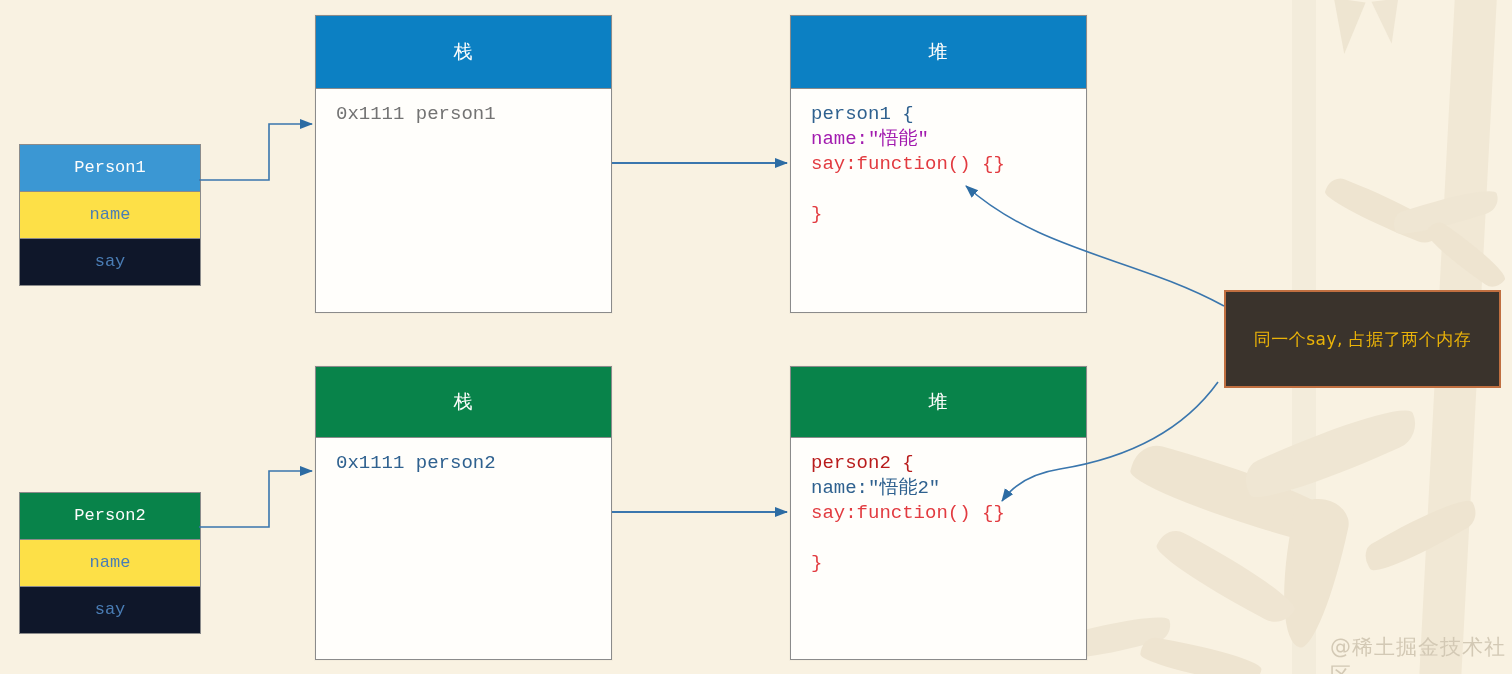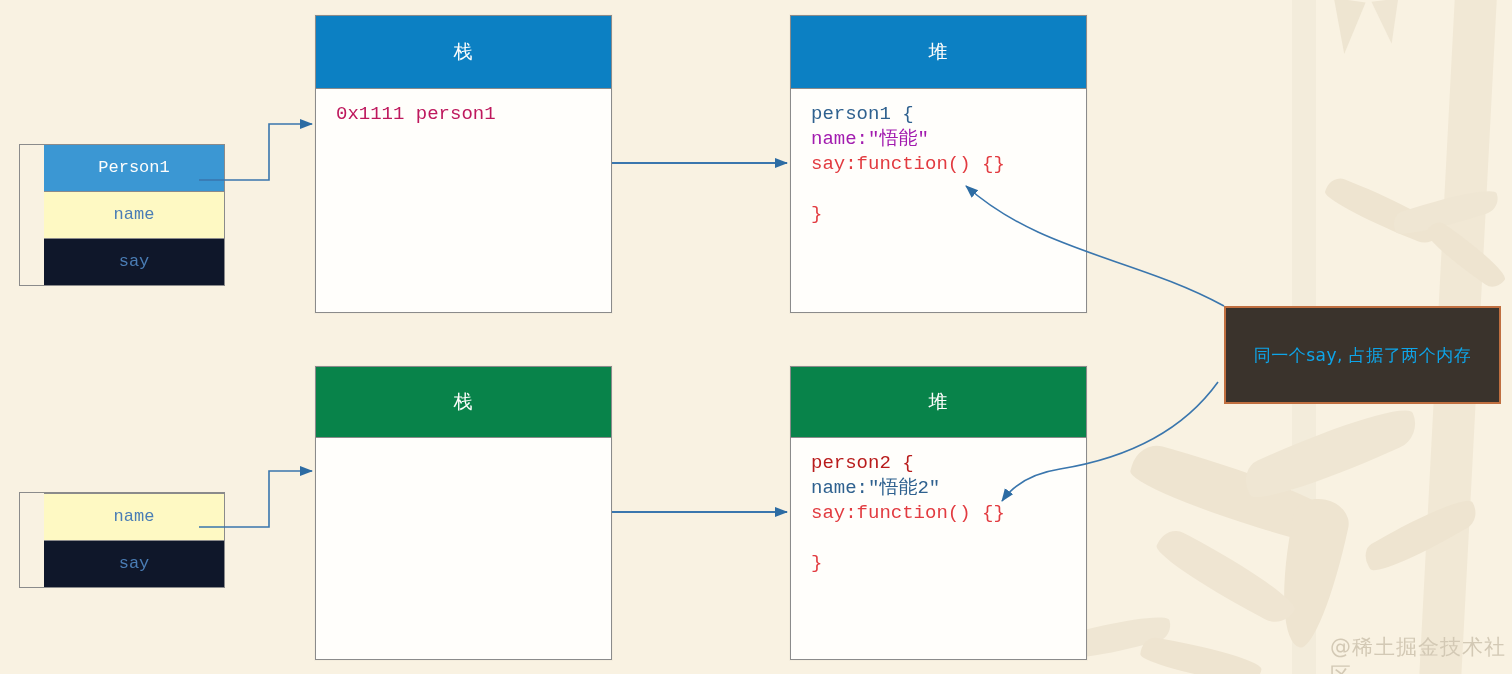--- a/index.html
+++ b/index.html
@@ -16,26 +16,26 @@
   .mem-box{position:absolute;border:1px solid #8b8b8b;background:#fffefb;
            box-shadow:0 0 0 1px rgba(0,0,0,0.02);z-index:2;}
   .mem-header{display:flex;align-items:center;justify-content:center;
               color:#fdfdfc;font-size:19px;letter-spacing:1px;
               border-bottom:1px solid #8b8b8b;}
   .mem-body{padding:13px 0 0 20px;}
   .code-line{font-family:"Liberation Mono","DejaVu Sans Mono",monospace;
              font-size:19px;line-height:25px;height:25px;white-space:pre;}
 
   .class-box{position:absolute;width:180px;border:1px solid #8b8b8b;z-index:2;
-             font-family:"Liberation Mono","DejaVu Sans Mono",monospace;padding-left:24px;}
+             font-family:"Liberation Mono","DejaVu Sans Mono",monospace;}
   .class-header{height:46px;line-height:46px;text-align:center;color:#fdfdfc;
                 font-size:17px;}
   .class-row{height:46px;line-height:46px;text-align:center;font-size:17px;
              border-top:1px solid #8b8b8b;}
-  .row-name{background:#fef9c3;}
+  .row-name{background:#fde047;}
   .row-say{background:#0f172a;}
 
   .annotation{position:absolute;left:1224px;top:290px;width:273px;height:94px;
               display:flex;align-items:center;justify-content:center;
               font-size:17px;letter-spacing:0.5px;z-index:3;}
 
   .watermark{position:absolute;left:1330px;top:633px;font-size:21px;
              letter-spacing:1px;z-index:4;}
 
   .arrows{position:absolute;inset:0;z-index:10;pointer-events:none;}
@@ -64,56 +64,60 @@
 
   <div class="class-box" style="left:19px;top:144px;">
     <div class="class-header" style="background-color: rgb(59, 151, 211);">Person1</div>
     <div class="class-row row-name" style="color: rgb(74, 125, 181);">name</div>
     <div class="class-row row-say" style="color: rgb(74, 125, 181);">say</div>
   </div>
 
   <div class="mem-box" style="left:315px;top:15px;width:295px;height:296px;">
     <div class="mem-header" style="height: 72px; background-color: rgb(12, 128, 195);">栈</div>
     <div class="mem-body">
-      <div class="code-line" style="color: #be185d;">0x1111 person1</div>
+      <div class="code-line" style="color: #737373;">0x1111 person1</div>
     </div>
   </div>
 
   <div class="mem-box" style="left:790px;top:15px;width:295px;height:296px;">
     <div class="mem-header" style="height: 72px; background-color: rgb(12, 128, 195);">堆</div>
     <div class="mem-body">
       <div class="code-line" style="color: rgb(47, 97, 143);">person1 {</div>
       <div class="code-line" style="color: #a21caf;">name:″悟能″</div>
       <div class="code-line" style="color: rgb(226, 59, 64);">say:function() {}</div>
       <div class="code-line" style="color: rgb(47, 97, 143);"></div>
       <div class="code-line" style="color: rgb(226, 59, 64);">}</div>
     </div>
   </div>
 
   <div class="class-box" style="left:19px;top:492px;">
+    <div class="class-header" style="background-color: rgb(8, 131, 74);">Person2</div>
     <div class="class-row row-name" style="color: rgb(74, 125, 181);">name</div>
     <div class="class-row row-say" style="color: rgb(74, 125, 181);">say</div>
   </div>
 
   <div class="mem-box" style="left:315px;top:366px;width:295px;height:292px;">
     <div class="mem-header" style="height: 70px; background-color: rgb(8, 131, 74);">栈</div>
+    <div class="mem-body">
+      <div class="code-line" style="color: rgb(47, 97, 143);">0x1111 person2</div>
+    </div>
   </div>
 
   <div class="mem-box" style="left:790px;top:366px;width:295px;height:292px;">
     <div class="mem-header" style="height: 70px; background-color: rgb(8, 131, 74);">堆</div>
     <div class="mem-body">
       <div class="code-line" style="color: #b91c1c;">person2 {</div>
       <div class="code-line" style="color: rgb(47, 97, 143);">name:″悟能2″</div>
       <div class="code-line" style="color: rgb(226, 59, 64);">say:function() {}</div>
       <div class="code-line" style="color: rgb(47, 97, 143);"></div>
       <div class="code-line" style="color: rgb(226, 59, 64);">}</div>
     </div>
   </div>
 
-  <div class="annotation" style="background-color: rgb(58, 51, 44); color: #0ea5e9; border: 2px solid rgb(192, 111, 64); margin-top: 16px;">
+  <div class="annotation" style="background-color: rgb(58, 51, 44); color: #eab308; border: 2px solid rgb(192, 111, 64);">
     <span>同一个say, 占据了两个内存</span>
   </div>
 
   <div class="watermark" style="color: rgb(211, 201, 181);">@稀土掘金技术社区</div>
 
   <svg class="arrows" width="1512" height="674" viewBox="0 0 1512 674">
     <defs>
       <marker id="arr" markerUnits="userSpaceOnUse" markerWidth="14" markerHeight="12" refX="12" refY="5" orient="auto">
         <path d="M0,0 L13,5 L0,10 Z" fill="#2d6ca3"></path>
       </marker>

